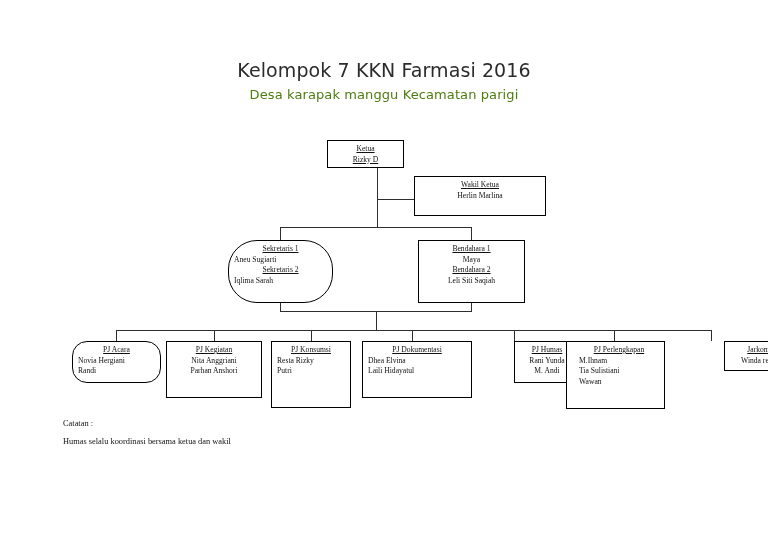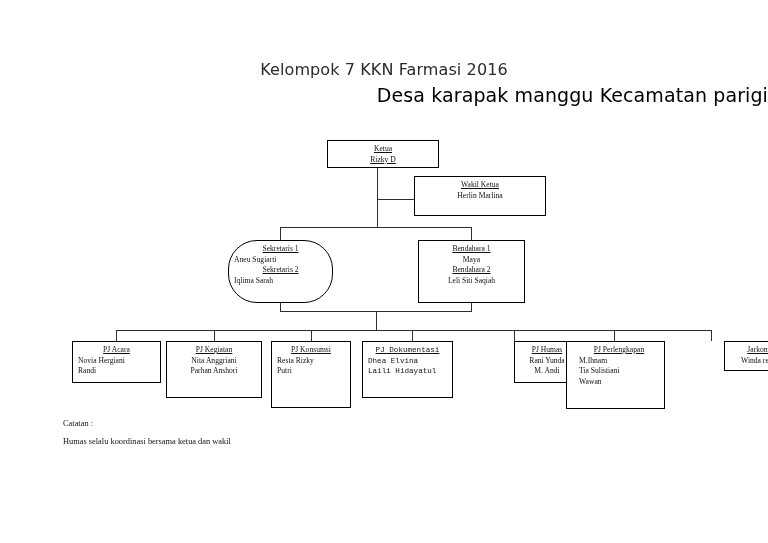--- a/index.html
+++ b/index.html
@@ -19,32 +19,31 @@
   
   .title-block {
     position: absolute;
     left: 0;
     top: 58px;
     width: 768px;
     text-align: center;
   }
   .title-line-1 {
     font-family: "DejaVu Sans", sans-serif;
-    font-size: 16px;
+    font-size: 19px;
     line-height: 24px;
     color: #2b2b2b;
     letter-spacing: 0.1px;
   }
   .title-line-2 {
     font-family: "DejaVu Sans", sans-serif;
-    font-size: 19px;
+    font-size: 13px;
     line-height: 26px;
-    color: #000000;
+    color: #4d7c0f;
     letter-spacing: 0.1px;
-    text-align: right;
   }
 
   
   .chart {
     position: absolute;
     left: 0;
     top: 0;
     width: 768px;
     height: 543px;
   }
@@ -126,21 +125,21 @@
   <div class="ln h" style="left:116px; top:330px; width:595px;"></div>
 
   <div class="ln v" style="left:116px; top:330px; height:11px;"></div>
   <div class="ln v" style="left:214px; top:330px; height:11px;"></div>
   <div class="ln v" style="left:311px; top:330px; height:11px;"></div>
   <div class="ln v" style="left:412px; top:330px; height:11px;"></div>
   <div class="ln v" style="left:514px; top:330px; height:11px;"></div>
   <div class="ln v" style="left:614px; top:330px; height:11px;"></div>
   <div class="ln v" style="left:711px; top:330px; height:11px;"></div>
 
-  <div class="node center" style="left:327px; top:140px; width:112px; height:28px;">
+  <div class="node center" style="left:327px; top:140px; width:77px; height:28px;">
     <div class="role">Ketua</div>
     <div class="person role">Rizky D</div>
   </div>
 
   <div class="node center" style="left:414px; top:176px; width:132px; height:40px;">
     <div class="role">Wakil Ketua</div>
     <div class="person">Herlin Marlina</div>
   </div>
 
   <div class="node leftname" style="left:228px; top:240px; width:105px; height:63px;border-radius:29px;">
@@ -150,39 +149,39 @@
     <div class="person">Iqlima Sarah</div>
   </div>
 
   <div class="node center" style="left:418px; top:240px; width:107px; height:63px;">
     <div class="role">Bendahara 1</div>
     <div class="person">Maya</div>
     <div class="role">Bendahara 2</div>
     <div class="person">Leli Siti Saqiah</div>
   </div>
 
-  <div class="node leftname" style="left:72px; top:341px; width:89px; height:42px;">
+  <div class="node leftname" style="left:72px; top:341px; width:89px; height:42px;border-radius:15px;">
     <div class="role">PJ Acara</div>
     <div class="person">Novia Hergiani</div>
     <div class="person">Randi</div>
   </div>
 
   <div class="node center" style="left:166px; top:341px; width:96px; height:57px;">
     <div class="role">PJ Kegiatan</div>
     <div class="person">Nita Anggriani</div>
     <div class="person">Parhan Anshori</div>
   </div>
 
   <div class="node leftname" style="left:271px; top:341px; width:80px; height:67px;">
     <div class="role">PJ Konsumsi</div>
     <div class="person">Resta Rizky</div>
     <div class="person">Putri</div>
   </div>
 
-  <div class="node leftname" style="left:362px; top:341px; width:91px; height:57px;font-family:Liberation Mono, monospace;">
+  <div class="node leftname" style="left:362px; top:341px; width:110px; height:57px;">
     <div class="role">PJ Dokumentasi</div>
     <div class="person">Dhea Elvina</div>
     <div class="person">Laili Hidayatul</div>
   </div>
 
   <div class="node center" style="left:501px; top:341px; width:66px; height:42px;margin-left:13px;">
     <div class="role">PJ Humas</div>
     <div class="person">Rani Yunda</div>
     <div class="person">M. Andi</div>
   </div>

